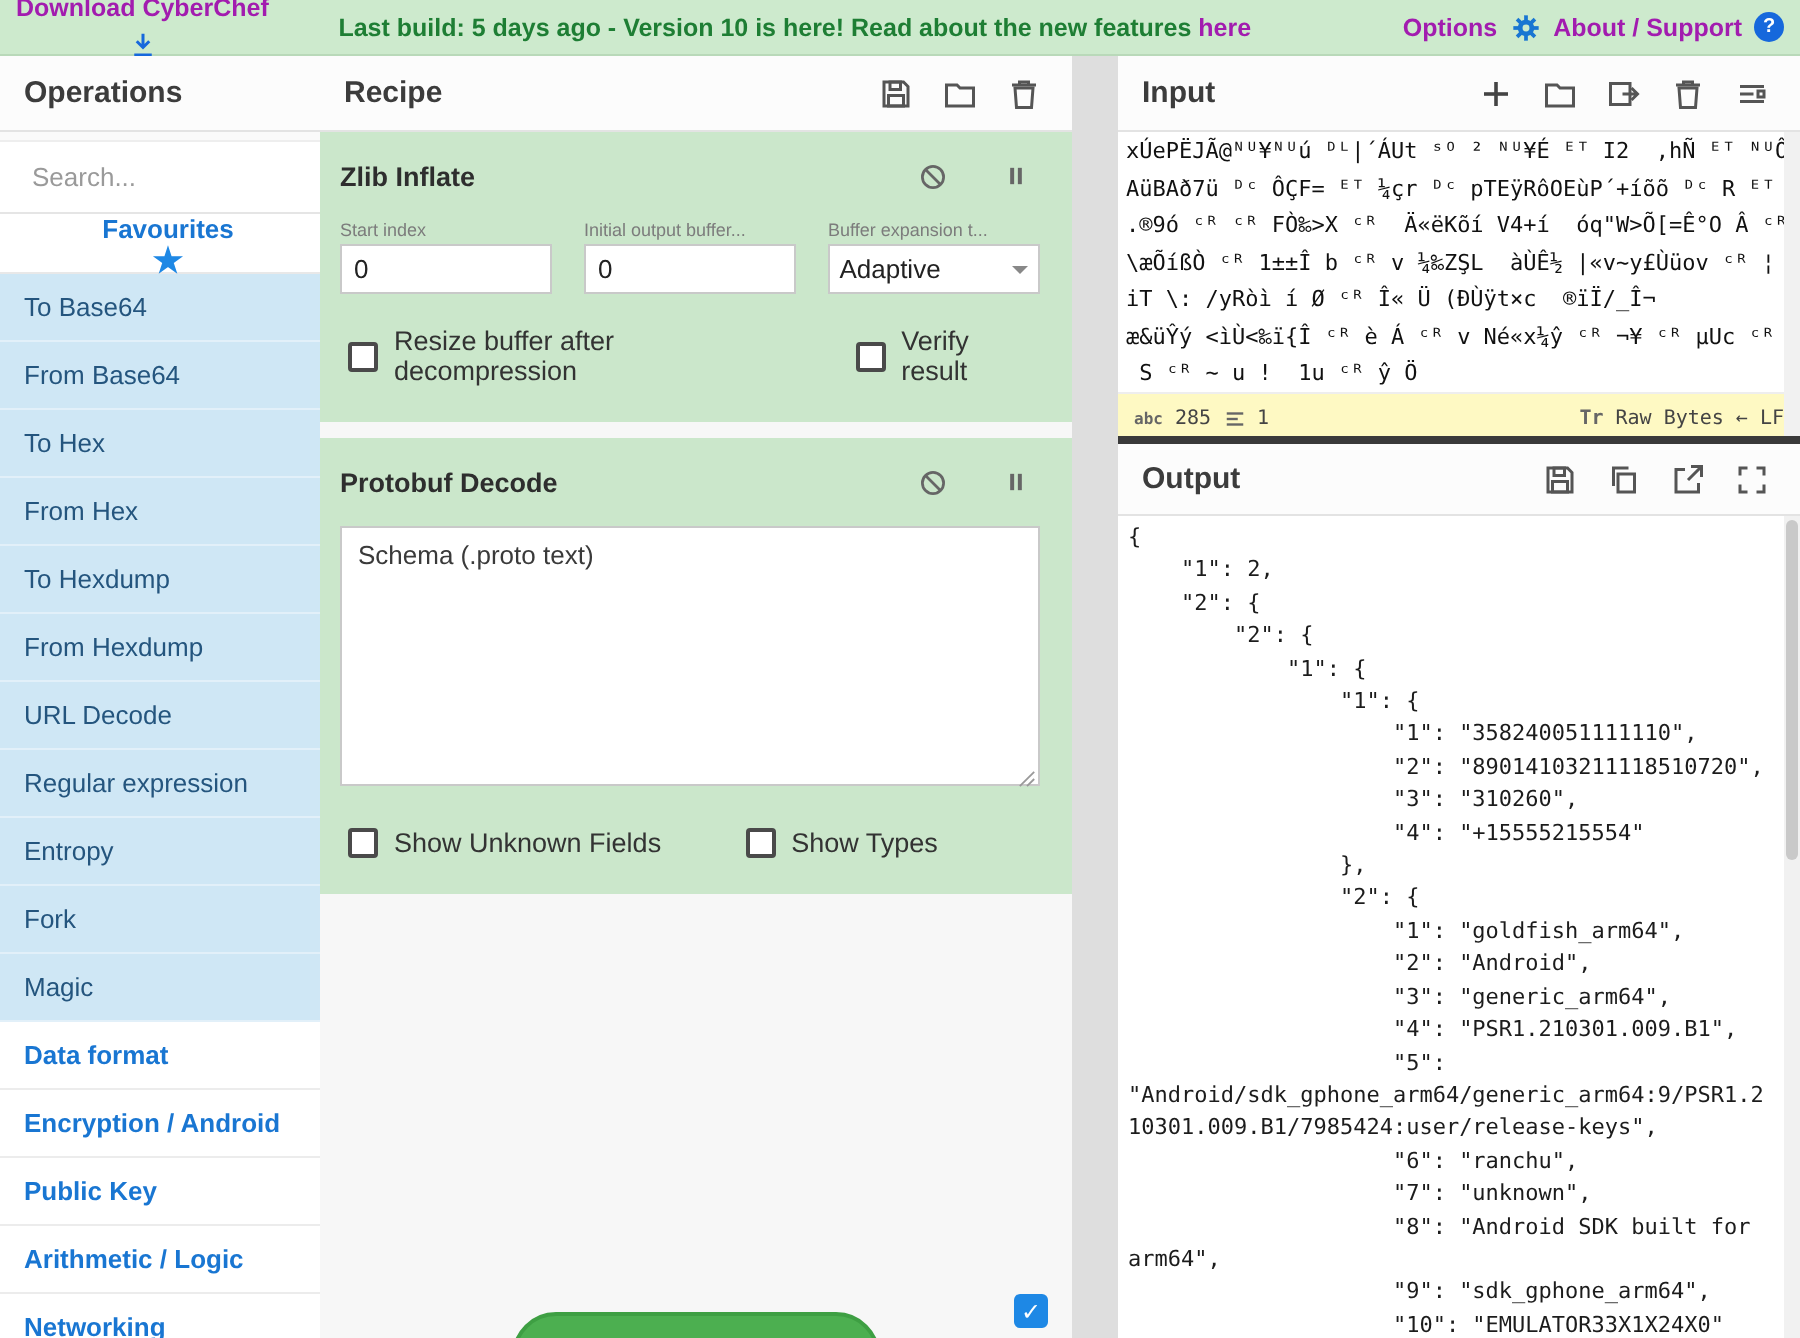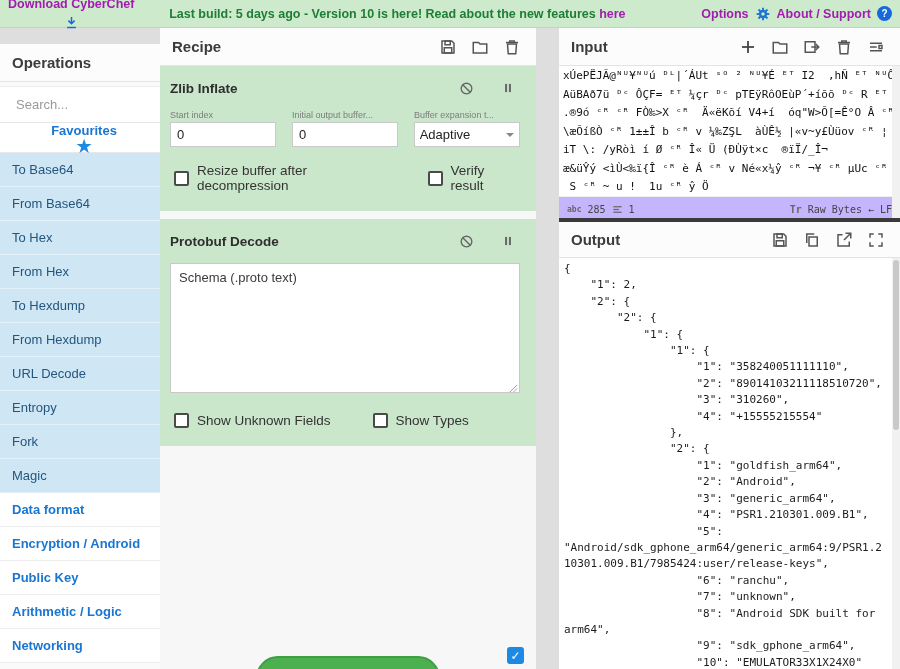--- a/index.html
+++ b/index.html
@@ -15,21 +15,21 @@
   .banner .dl { display:flex; align-items:center; gap:4px; font-weight:bold; }
   .banner .center { flex:1; text-align:center; color:#1e7e34; font-weight:bold; }
   .banner .center a { font-weight:bold; }
   .banner .right { display:flex; align-items:center; gap:6px; font-weight:bold;margin-left:41px; }
   .qicon { width:15px; height:15px; border-radius:50%; background:#1668dc; color:#fff;
            font-size:10px; font-weight:bold; display:inline-flex; align-items:center;
            justify-content:center; }
 
   
   .col { position:absolute; top:28px; bottom:0; background:#fff; overflow:hidden; }
-  .col-ops    { left:0;    width:168px; background:#fafafa;margin-top:16px; }
+  .col-ops    { left:0;    width:168px; background:#fafafa; }
   .col-recipe { left:160px; width:376px; background:#0f172a; }
   .col-io     { left:559px; width:341px; }
 
   .panel-header { height:38px; display:flex; align-items:center; padding:0 12px;
                   background:#fcfcfc; border-bottom:1px solid #e3e3e3;
                   font-size:15px; font-weight:bold; color:#3c3c3c; }
   .panel-header .spacer { flex:1; }
   .icon-btn { width:24px; height:24px; display:flex; align-items:center; justify-content:center;
               margin-left:8px; cursor:pointer; }
   svg.ic { display:block; }
@@ -84,21 +84,21 @@
               display:flex; align-items:center; justify-content:center; cursor:pointer; }
   .autobake { position:absolute; right:12px; bottom:5px; width:17px; height:17px;
               background:#1e88e5; border-radius:3px; color:#fff; font-size:12px;
               display:flex; align-items:center; justify-content:center; cursor:pointer; }
 
   
   .io-inner { position:absolute; inset:0; }
   .input-text { position:absolute; left:0; right:8px; top:38px; height:130px; background:#fff;
                 font-family:"DejaVu Sans Mono","DejaVu Sans",monospace; font-size:11px;
                 line-height:18.5px; color:#111; white-space:pre; overflow:hidden; padding:1px 4px; }
-  .input-footer { position:absolute; left:0; right:0; top:168px; height:25px; background:#c4b5fd;
+  .input-footer { position:absolute; left:0; right:0; top:168px; height:25px; background:#fef9c3;
                   border-top:1px solid #eee; display:flex; align-items:center; gap:6px;
                   padding:0 8px; font-family:"DejaVu Sans Mono","DejaVu Sans",monospace;
                   font-size:10px; color:#444; }
   .input-footer .spacer { flex:1; }
   .mini-ic { font-size:8px; color:#666; font-weight:bold; letter-spacing:0; }
   .splitter { position:absolute; left:0; right:0; top:190px; height:4px; background:#3a3a3a; cursor:row-resize; }
   .out-header { position:absolute; left:0; right:0; top:194px; height:36px; }
   .out-content { position:absolute; left:0; right:8px; top:230px; bottom:0; background:#fff;
                  font-family:"DejaVu Sans Mono","DejaVu Sans",monospace; font-size:11px;
                  line-height:16.4px; color:#1c1c1c; white-space:pre; overflow:hidden; padding:3px 0 0 5px; }
@@ -156,20 +156,21 @@
       <span class="spacer"></span>
       <span class="star">★</span>
     </div>
     <div class="op-item">To Base64</div>
     <div class="op-item">From Base64</div>
     <div class="op-item">To Hex</div>
     <div class="op-item">From Hex</div>
     <div class="op-item">To Hexdump</div>
     <div class="op-item">From Hexdump</div>
     <div class="op-item">URL Decode</div>
+    <div class="op-item">Regular expression</div>
     <div class="op-item">Entropy</div>
     <div class="op-item">Fork</div>
     <div class="op-item">Magic</div>
     <div class="cat-item">Data format</div>
     <div class="cat-item">Encryption / Android</div>
     <div class="cat-item">Public Key</div>
     <div class="cat-item">Arithmetic / Logic</div>
     <div class="cat-item">Networking</div>
   </aside>
 

